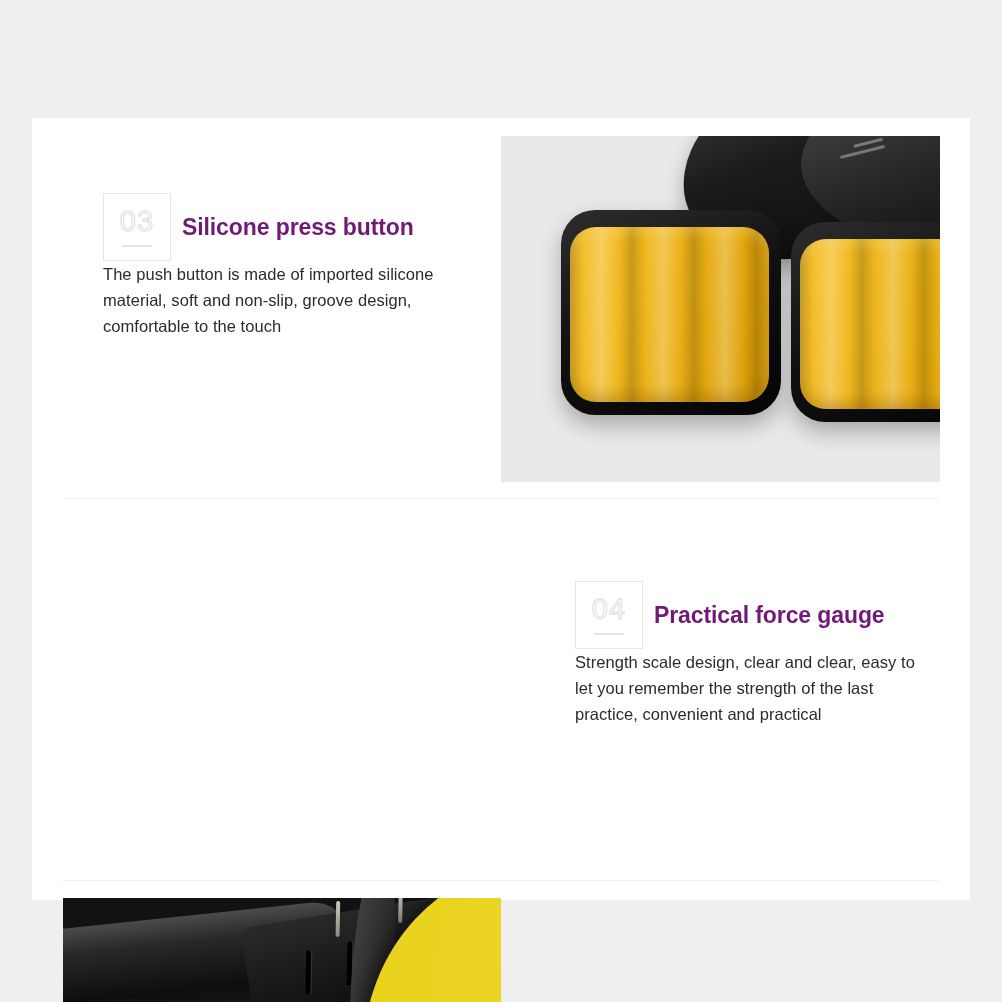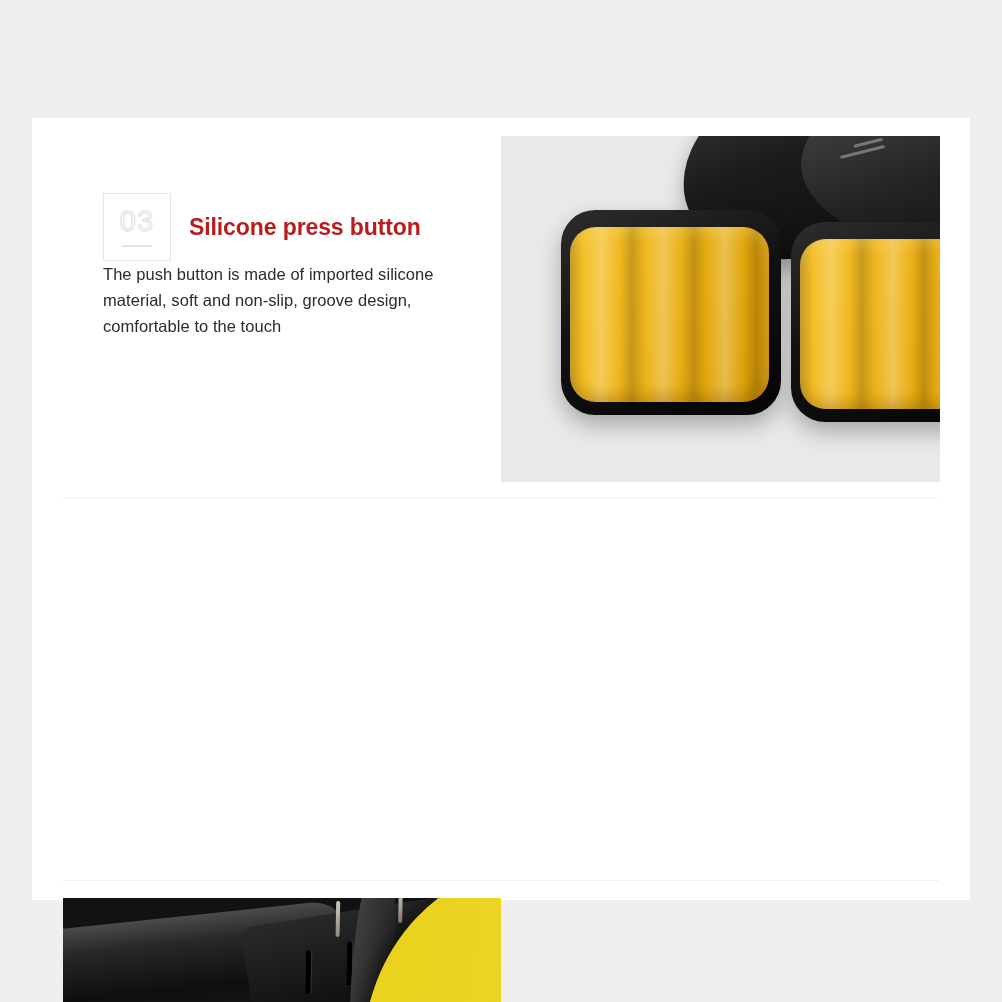--- a/index.html
+++ b/index.html
@@ -43,21 +43,21 @@
   #divider-bottom { top: 762px; }
 
   
   .text-col { position: absolute; }
   #text-col-03 { left: 71px; top: 75px; width: 370px; }
   #text-col-04 { left: 543px; top: 82px; width: 360px; }
 
   .heading-row {
     display: flex;
     align-items: center;
-    gap: 18px;
+    gap: 11px;
   }
 
   
   .badge {
     width: 68px;
     height: 68px;
     border: 1.5px solid #e6e6e6;
     display: flex;
     flex-direction: column;
     align-items: center;
@@ -77,21 +77,21 @@
   .badge-rule {
     width: 30px;
     height: 2px;
     background: #e6e6e6;
     margin-top: 9px;
   }
 
   .feature-title {
     font-size: 23px;
     font-weight: bold;
-    color: #b91c1c;
+    color: #701a75;
     letter-spacing: -0.1px;
     white-space: nowrap;
   }
 
   .feature-body {
     font-size: 16.5px;
     line-height: 1.58;
     color: #2b2b2b;
     letter-spacing: 0.05px;
   }
@@ -264,17 +264,29 @@
         <div class="scale-groove" style="left:100px; top:30px; height:44px; transform:rotate(10deg);"></div>
         <div class="scale-groove" style="left:142px; top:28px; height:44px; transform:rotate(10deg);"></div>
         <div class="scale-tick" style="left:96px;  top:-12px; height:36px; transform:rotate(10deg);"></div>
         <div class="scale-tick" style="left:160px; top:-16px; height:36px; transform:rotate(10deg);"></div>
       </div>
 
       <div id="yellow-panel-edge"></div>
       <div id="yellow-panel"></div>
     </div>
 
+    <div class="text-col" id="text-col-04">
+
+      <div class="heading-row">
+        <div class="badge">
+          <span class="badge-num">04</span>
+          <span class="badge-rule"></span>
+        </div>
+        <h2 class="feature-title">Practical force gauge</h2>
+      </div>
+
+      <p class="feature-body">Strength scale design, clear and clear, easy to let you remember the strength of the last practice, convenient and practical</p>
+    </div>
   </section>
 
   <div class="divider" id="divider-bottom"></div>
 
 </div>
 
 </body></html>

